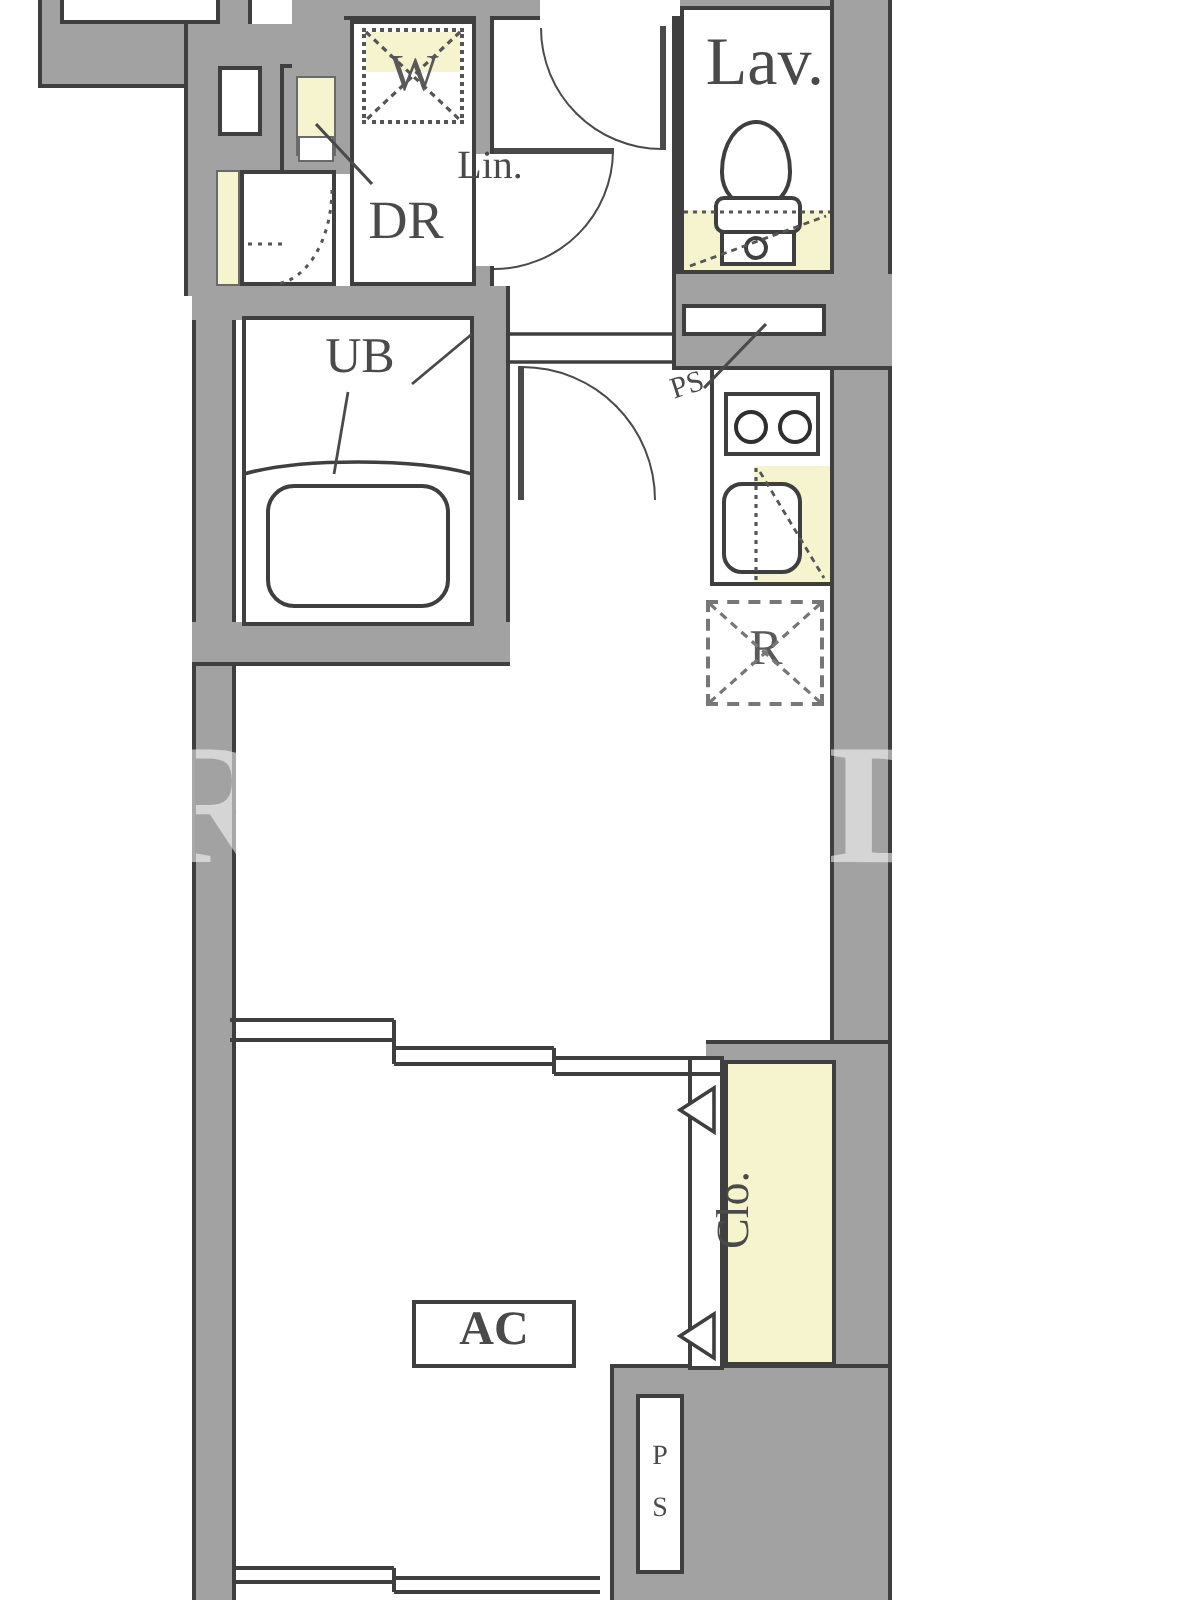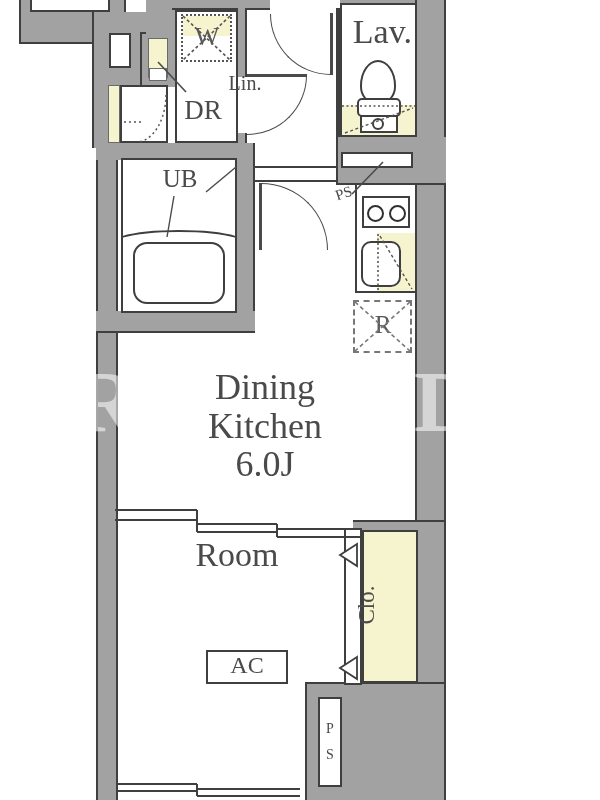--- a/index.html
+++ b/index.html
@@ -153,29 +153,23 @@
   </svg>
 
   <div class="lbl" style="left:348px;top:14px;width:64px;font-size:34px;text-align:right;">Lav.</div>
   <div class="lbl" style="left:190px;top:23px;width:34px;font-size:26px;color:#5a5a5a;z-index:31;">W</div>
   <div class="lbl" style="left:183px;top:73px;width:46px;font-size:20px;margin-left:39px;">Lin.</div>
   <div class="lbl" style="left:178px;top:96px;width:50px;font-size:27px;">DR</div>
   <div class="lbl" style="left:148px;top:166px;width:64px;font-size:25px;">UB</div>
   <div class="lbl" style="left:328px;top:186px;width:32px;font-size:15px;transform:rotate(-18deg);">PS</div>
   <div class="lbl" style="left:366px;top:312px;width:34px;font-size:25px;color:#5a5a5a;z-index:31;">R</div>
 
-  <div class="lbl" style="left:165px;top:368px;width:200px;font-size:36px;line-height:1.07;">
-    <div>Dining</div>
-    <div>Kitchen</div>
-    <div>6.0J</div>
+
+  <div class="lbl" style="left:137px;top:536px;width:200px;font-size:34px;line-height:1.1;">
   </div>
 
-  <div class="lbl" style="left:137px;top:536px;width:200px;font-size:34px;line-height:1.1;">
-    <div>Room</div>
-  </div>
-
-  <div class="lbl" style="left:206px;top:653px;width:82px;font-size:24px;">AC</div>
+  <div class="lbl" style="left:206px;top:653px;width:82px;font-size:24px;font-weight:bold;">AC</div>
   <div class="lbl" style="left:362px;top:570px;width:56px;height:70px;font-size:23px;transform:rotate(-90deg);z-index:31;">Clo.</div>
 
   <div class="wm" style="left:76px;top:352px;">R</div>
   <div class="wm" style="left:414px;top:352px;">D</div>
 
 </div>
 
 </body></html>

